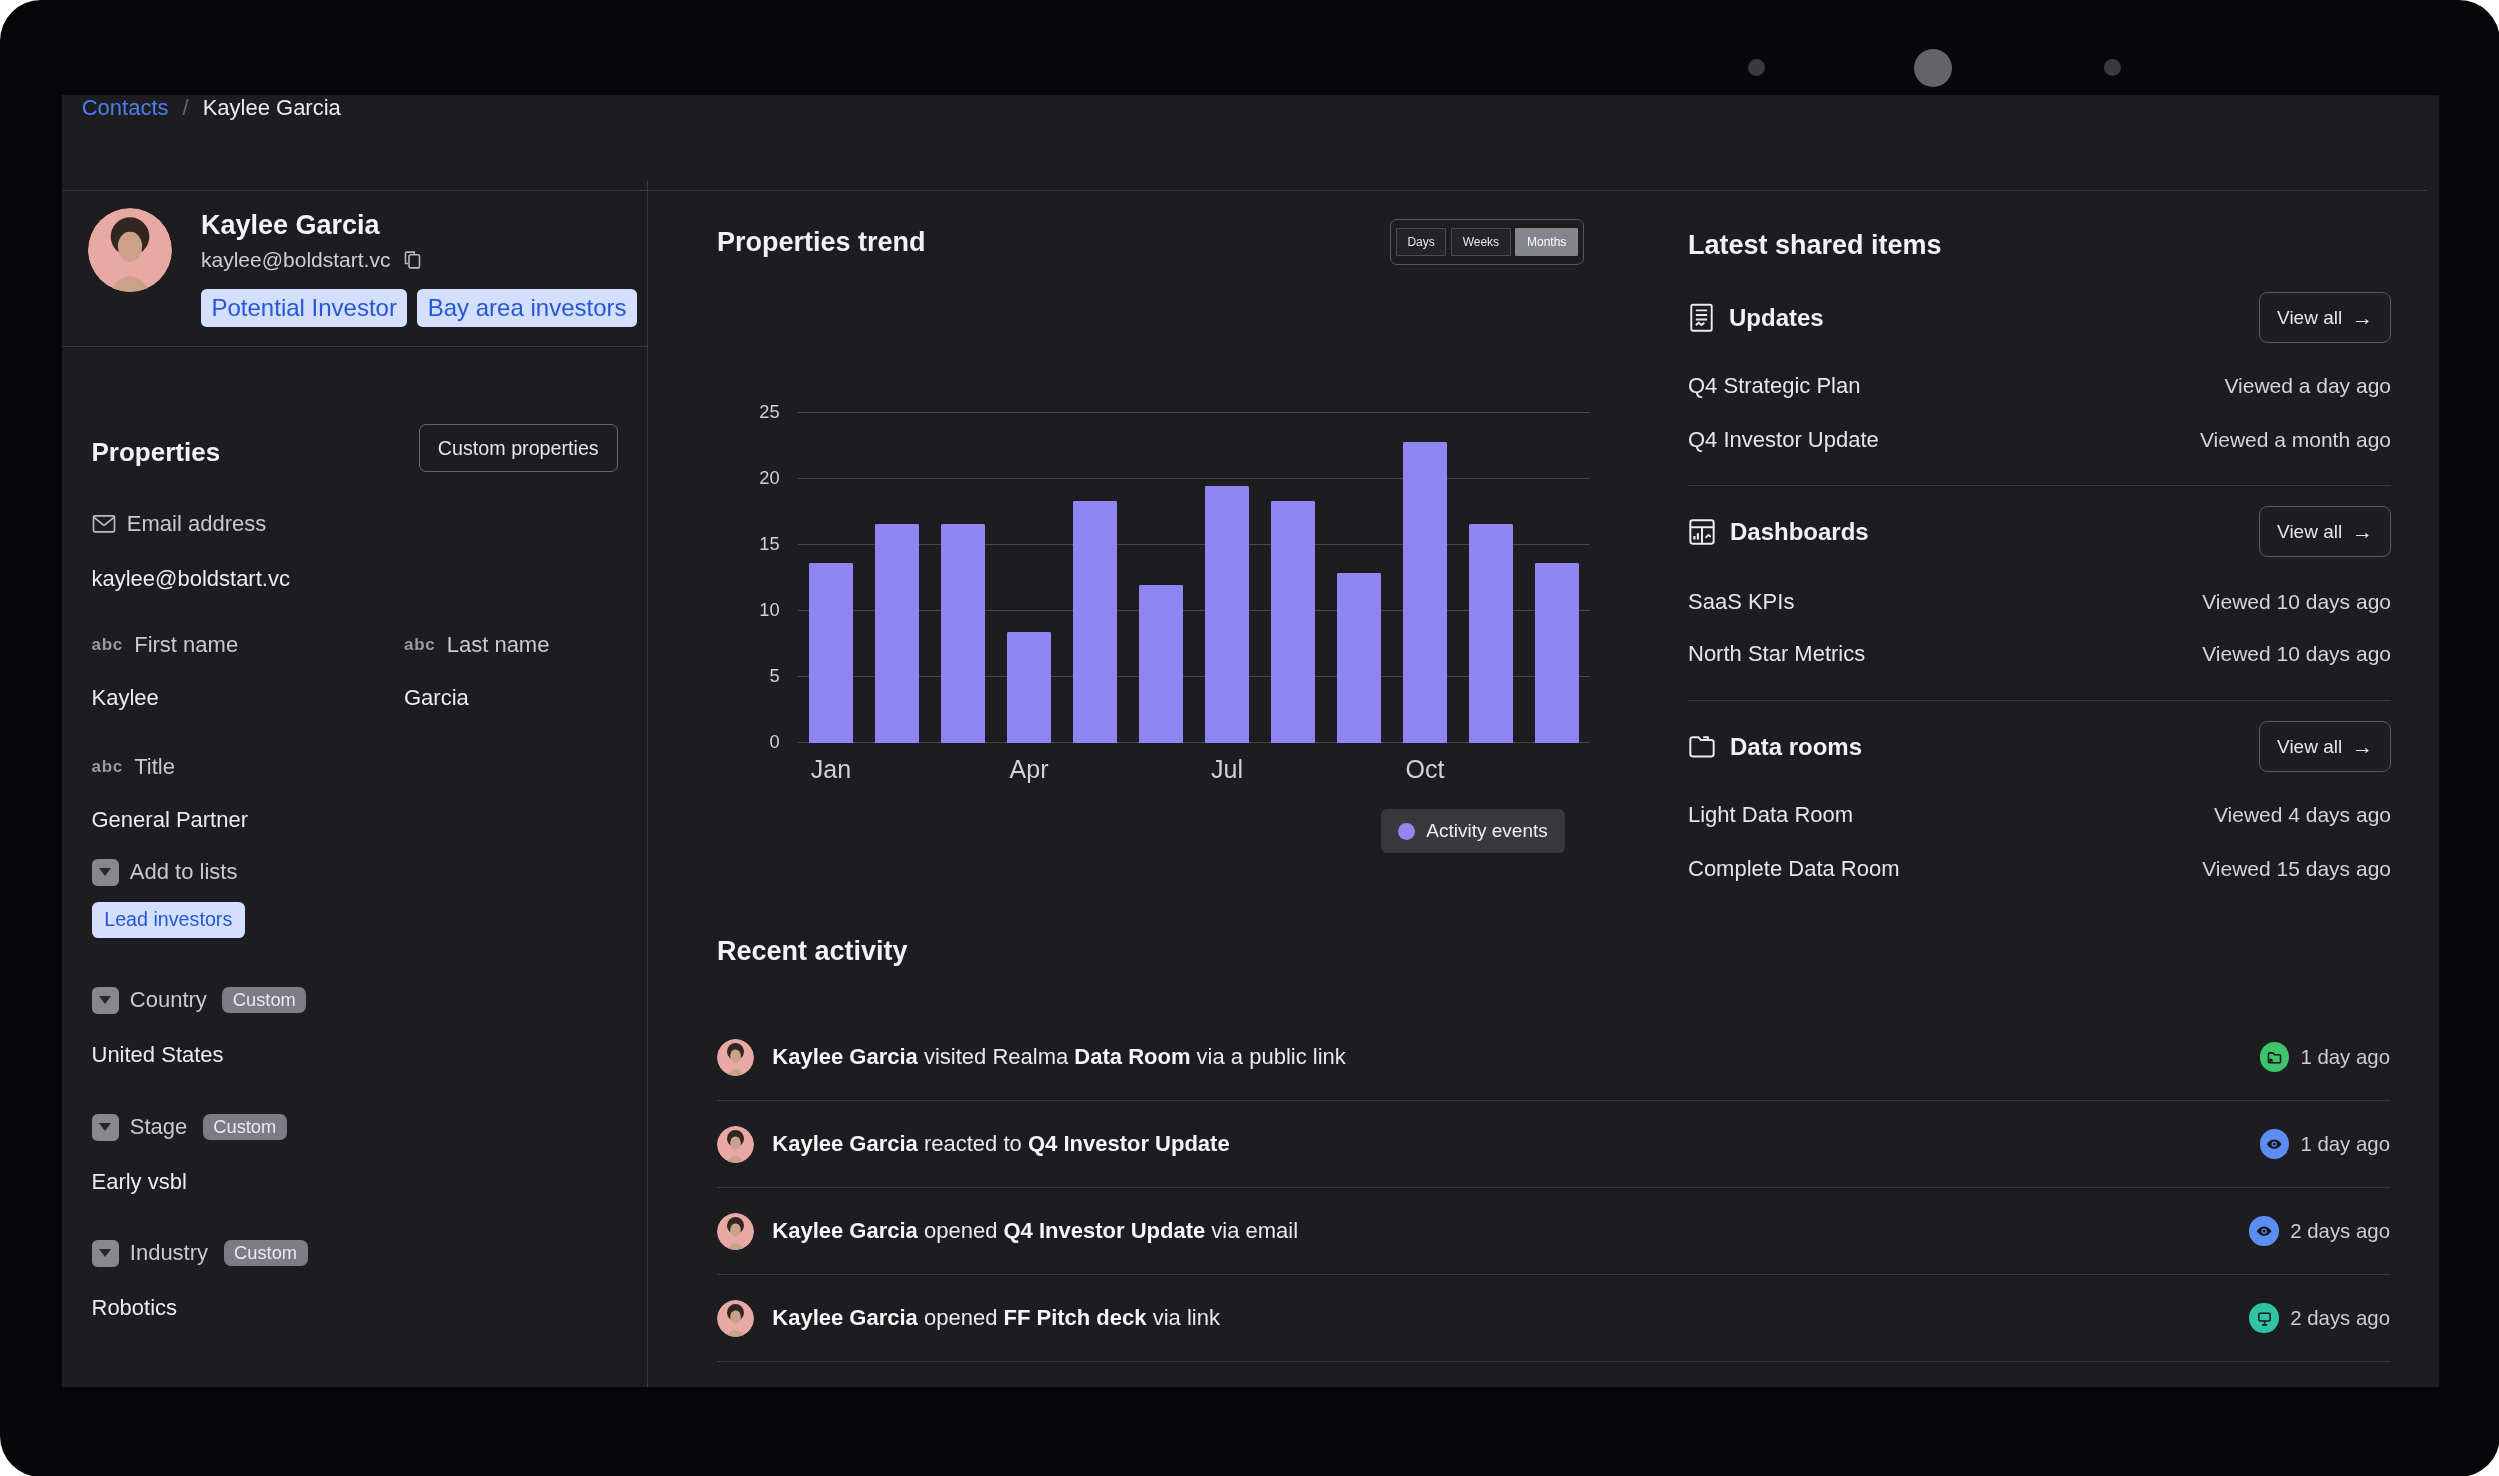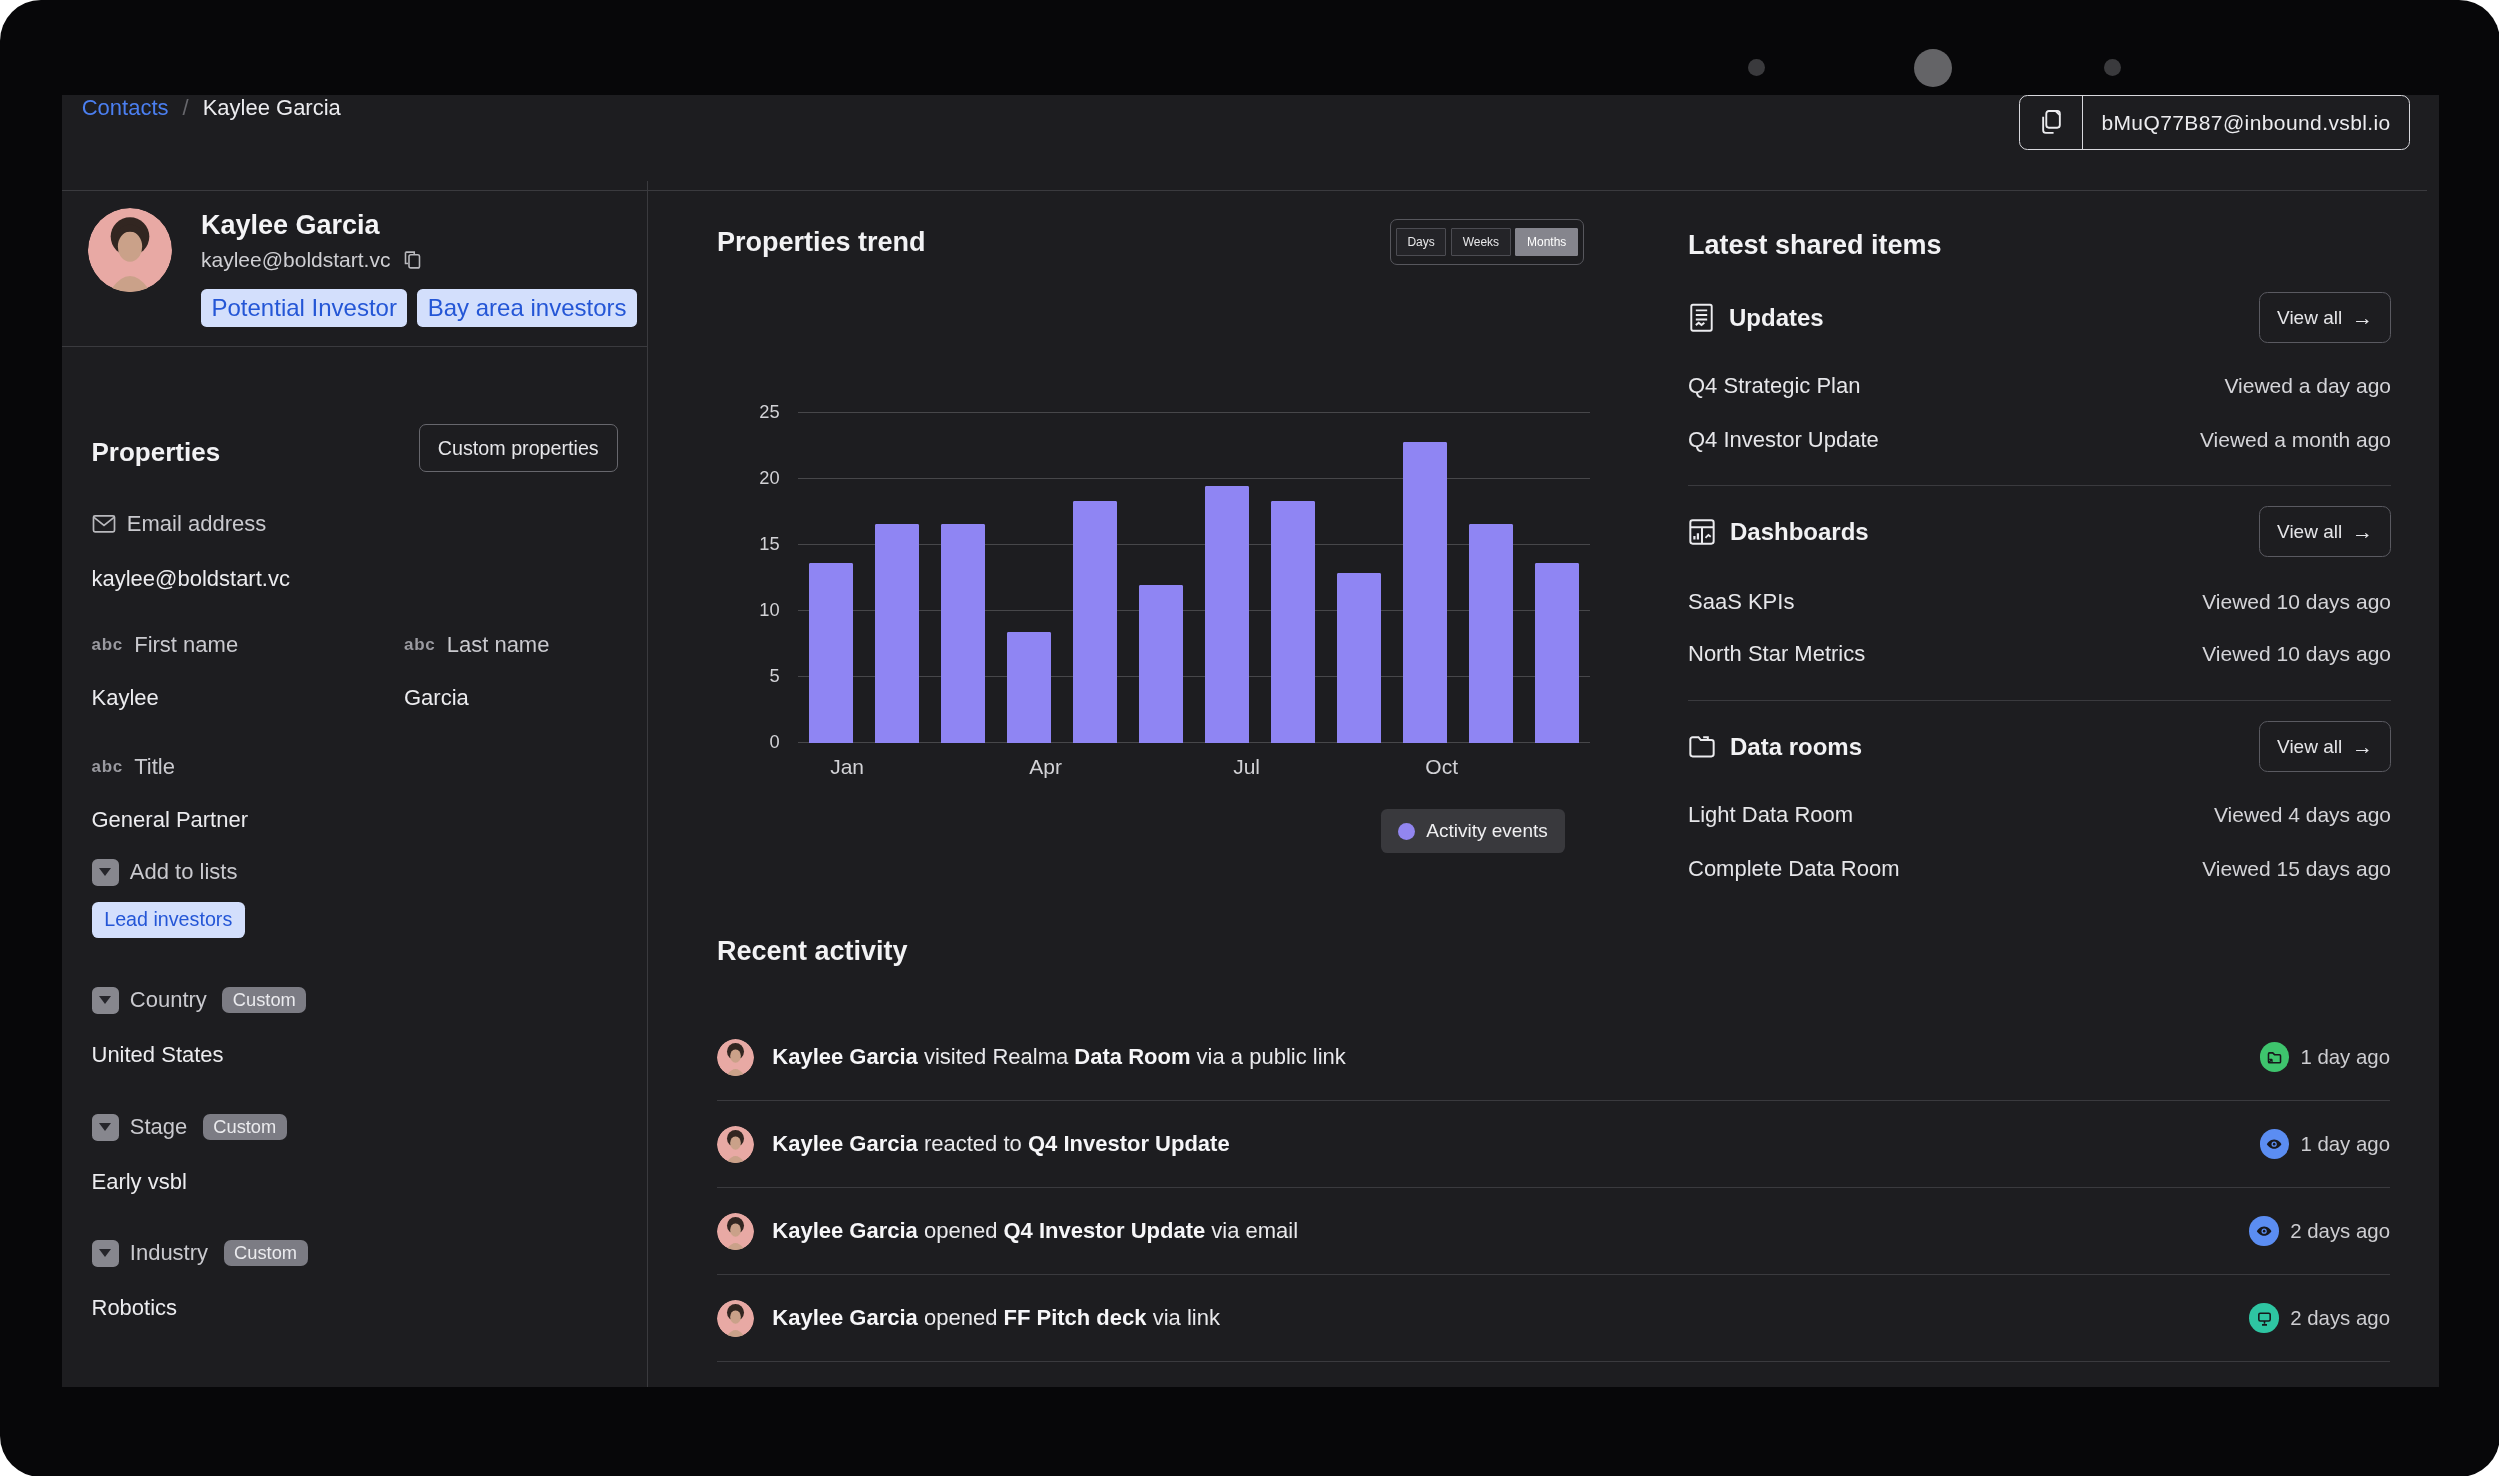--- a/index.html
+++ b/index.html
@@ -59,21 +59,21 @@
   .seg.selected{background:#85858d;border-color:#85858d;color:#ffffff;}
 
   .plot{position:absolute;left:736px;top:318px;width:792px;height:330px;}
   .gridline{position:absolute;left:0;right:0;height:1.4px;background:#47474a;}
   .ytick{position:absolute;right:100%;margin-right:18.3px;transform:translateY(-50%);
     font-size:18.3px;color:#d2d2d6;}
   .bars{position:absolute;left:0;right:0;top:0;bottom:0;display:flex;align-items:flex-end;}
   .bar-slot{flex:1;display:flex;justify-content:center;align-items:flex-end;height:100%;}
   .bar{width:44px;background:#8f85f3;border-radius:1.4px 1.4px 0 0;}
   .xlabels{position:absolute;left:736px;top:660px;width:792px;display:flex;}
-  .xlabel{flex:1;text-align:right;font-size:21px;color:#d2d2d6;}
+  .xlabel{flex:1;text-align:center;font-size:25px;color:#d2d2d6;}
   .legend-chip{position:absolute;top:714px;left:1319px;height:44px;background:#39393d;border-radius:6.3px;
     display:flex;align-items:center;gap:11.3px;padding:0 17px;}
   .legend-dot{width:17px;height:17px;border-radius:50%;background:#9286f0;}
   .legend-label{font-size:19px;color:#f0f0f2;}
 
   
   .recent-title{position:absolute;left:655px;top:841px;font-size:27px;font-weight:700;color:#f2f2f4;}
   .activity{position:absolute;left:655px;top:919px;width:1673px;}
   .act-row{height:86px;display:flex;align-items:center;border-bottom:1.4px solid #3a3a3e;}
   .act-avatar{width:37px;height:37px;margin-right:18.3px;flex:0 0 auto;}
@@ -119,30 +119,20 @@
   <div class="dot big" style="left:1914px"></div>
   <div class="dot small" style="left:2104px"></div>
 
   <div class="window">
 
     <div class="topbar">
       <div class="breadcrumb">
         <span class="crumb-link">Contacts</span>
         <span class="crumb-sep">/</span>
         <span class="crumb-current">Kaylee Garcia</span>
-      </div>
-      <div class="inbound-btn">
-        <span class="inbound-icon">
-          <svg width="25" height="28" viewBox="0 0 24 26" fill="none" stroke="#ececef" stroke-width="1.8">
-            <rect x="7" y="1.5" width="13" height="16" rx="2.5"></rect>
-            <path d="M16 1.5 L20 5.5"></path>
-            <path d="M4,7 v13 a2.5,2.5 0 0 0 2.5,2.5 H14"></path>
-          </svg>
-        </span>
-        <span class="inbound-text">bMuQ77B87@inbound.vsbl.io</span>
       </div>
     </div>
 
     <div class="vdivider"></div>
 
     <svg class="avatar profile-avatar" viewBox="0 0 100 100">
         <use href="#avatar-art"></use>
       </svg>
     <div class="profile-name">Kaylee Garcia</div>
     <div class="profile-email-row">

